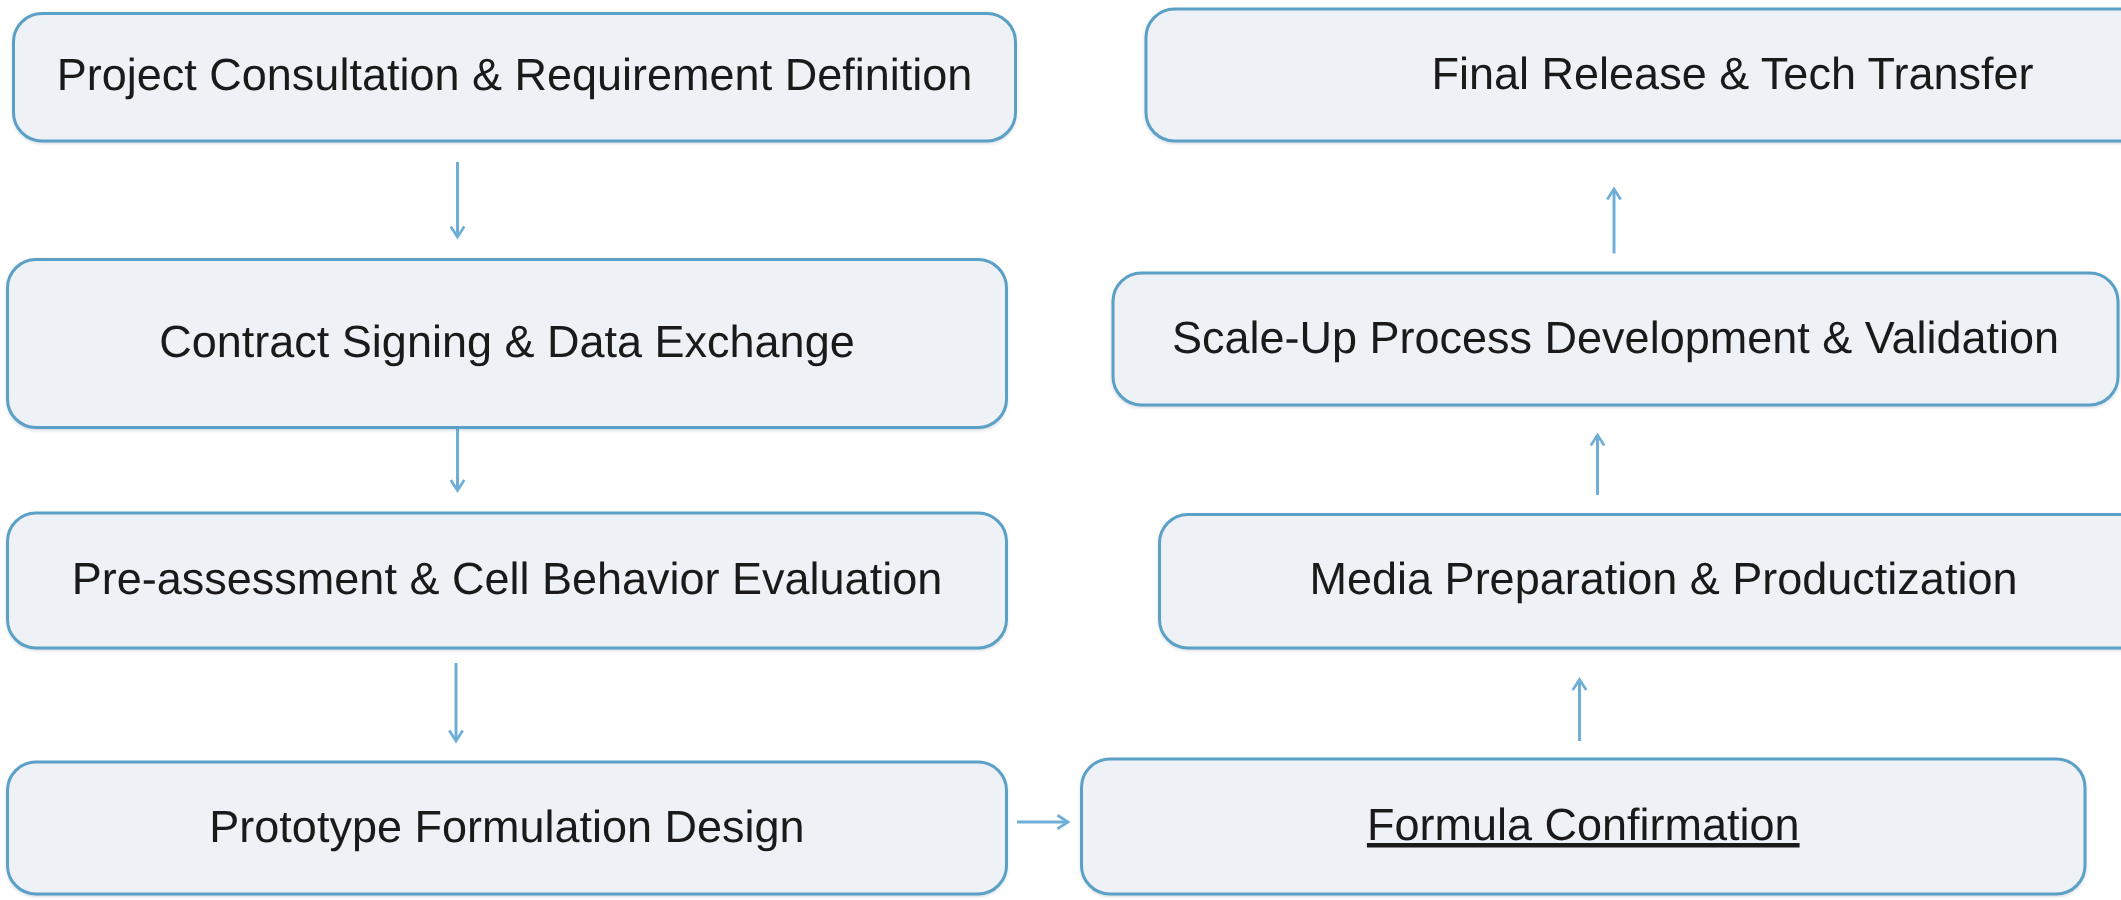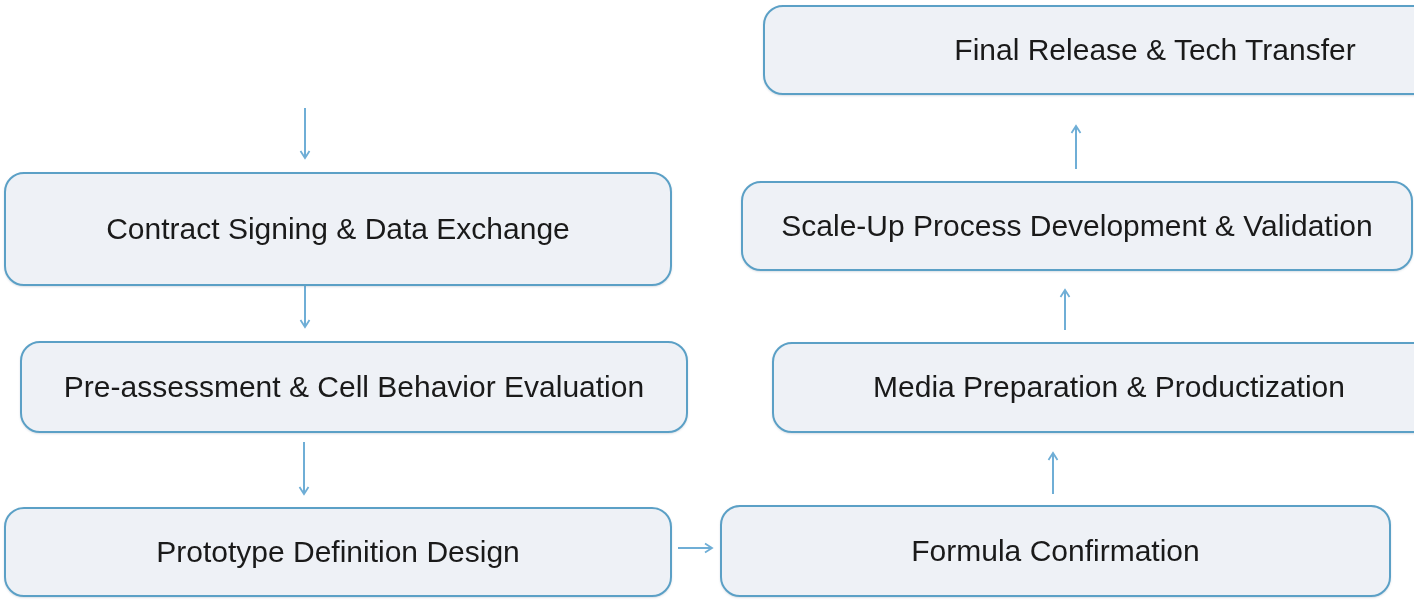--- a/index.html
+++ b/index.html
@@ -28,23 +28,23 @@
     background:var(--fill);
     border:2px solid var(--border);
     border-radius:20px;
     color:var(--text);
     font-size:30px;
     line-height:1.15;
     box-shadow:0 1px 2px rgba(110,130,155,0.25);
   }
   #n1{left:8px;  top:8px;  width:670px;height:87px;}
   #n2{left:4px;  top:172px;width:668px;height:114px;}
-  #n3{left:20px;  top:341px;width:668px;height:92px;}
+  #n3{left:4px;  top:341px;width:668px;height:92px;}
   #n4{left:4px;  top:507px;width:668px;height:90px;}
-  #n5{left:720px;top:505px;width:671px;height:92px;}
+  #n5{left:720px;top:505px;width:671px;height:92px;text-decoration:underline;}
   #n6{left:732px;top:342px;width:674px;height:91px;margin-left:40px;}
   #n7{left:741px;top:181px;width:672px;height:90px;text-align:right;}
   #n8{left:763px;top:5px;  width:784px;height:90px;}
   .arrows{
     position:absolute;
     left:0;top:0;
     width:1414px;height:600px;
     pointer-events:none;
   }
   .arrow-line{
@@ -71,28 +71,31 @@
     </defs>
     <line class="arrow-line" x1="305" y1="108" x2="305" y2="158" marker-end="url(#head)"></line>
     <line class="arrow-line" x1="305" y1="277" x2="305" y2="327" marker-end="url(#head)"></line>
     <line class="arrow-line" x1="304" y1="442" x2="304" y2="494" marker-end="url(#head)"></line>
     <line class="arrow-line" x1="678" y1="548" x2="712" y2="548" marker-end="url(#head)"></line>
     <line class="arrow-line" x1="1053" y1="494" x2="1053" y2="453" marker-end="url(#head)"></line>
     <line class="arrow-line" x1="1065" y1="330" x2="1065" y2="290" marker-end="url(#head)"></line>
     <line class="arrow-line" x1="1076" y1="169" x2="1076" y2="126" marker-end="url(#head)"></line>
   </svg>
 
+  <div class="node" id="n1">
+    <span>Project Consultation &amp; Requirement Definition</span>
+  </div>
   <div class="node" id="n2">
     <span>Contract Signing &amp; Data Exchange</span>
   </div>
   <div class="node" id="n3">
     <span>Pre-assessment &amp; Cell Behavior Evaluation</span>
   </div>
   <div class="node" id="n4">
-    <span>Prototype Definition Design</span>
+    <span>Prototype Formulation Design</span>
   </div>
   <div class="node" id="n5">
     <span>Formula Confirmation</span>
   </div>
   <div class="node" id="n6">
     <span>Media Preparation &amp; Productization</span>
   </div>
   <div class="node" id="n7">
     <span>Scale-Up Process Development &amp; Validation</span>
   </div>

